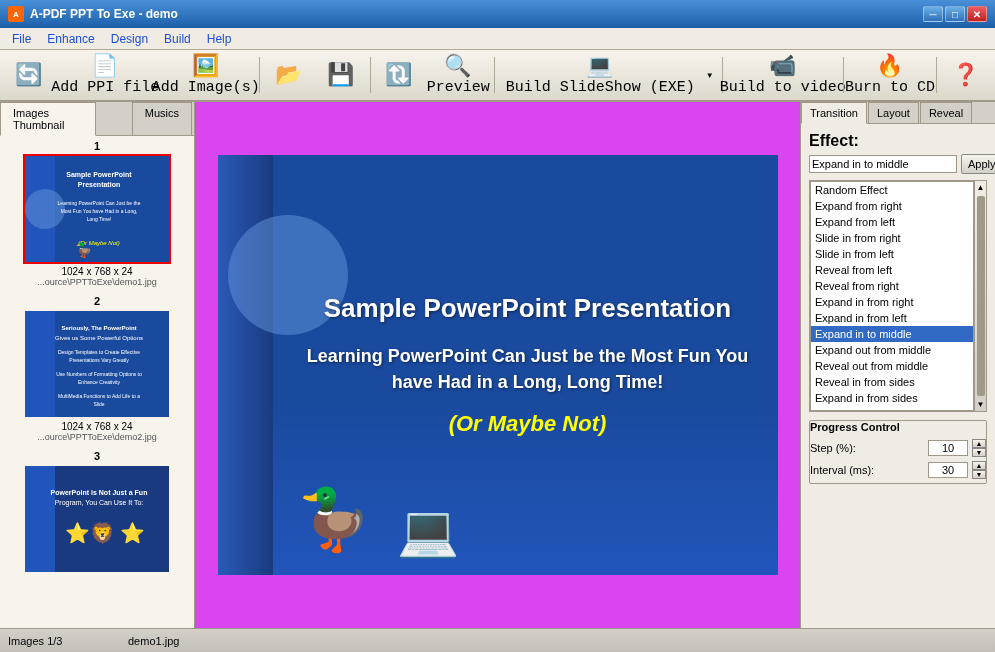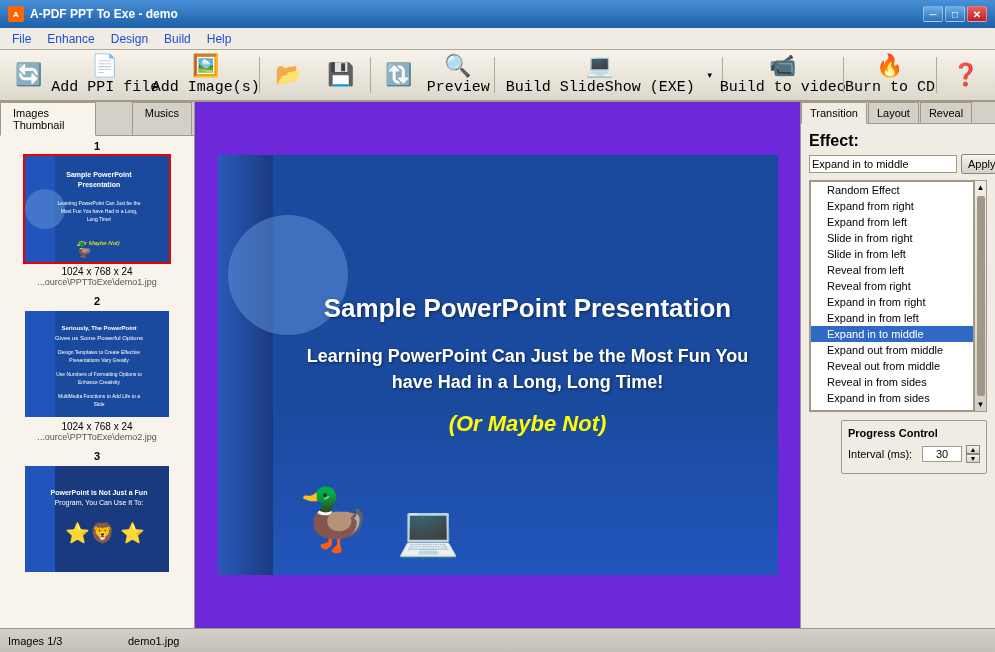--- a/index.html
+++ b/index.html
@@ -132,21 +132,21 @@
       justify-content: center;
       overflow: hidden;
     }
     .thumb-img.selected { border-color: #e00; }
     .thumb-label { font-size: 10px; margin-top: 2px; text-align: center; }
     .thumb-path { font-size: 9px; color: #555; text-align: center; }
 
     
     .slide-area {
       flex: 1;
-      background: #6d28d9;
+      background: #d946ef;
       display: flex;
       align-items: center;
       justify-content: center;
       overflow: hidden;
     }
     .slide-canvas {
       width: 560px;
       height: 420px;
       background: linear-gradient(to bottom, #1a4a9e 0%, #1a4a9e 60%, #2255bb 100%);
       position: relative;
@@ -267,32 +267,30 @@
     }
 
     .effect-listbox {
       border: 1px solid #a09888;
       background: white;
       height: 230px;
       overflow-y: auto;
       font-size: 11px;
     }
     .effect-list-item {
-      padding: 2px 16px;
+      padding: 2px 4px;
       cursor: pointer;
       white-space: nowrap;
     }
     .effect-list-item.selected { background: #316ac5; color: white; }
 
     .progress-group {
       border: 1px solid #a09888;
       border-radius: 2px;
       margin-top: 8px;
-      padding: 6px;
-      margin-left: 32px;
     }
     .progress-group-title {
       font-size: 11px;
       font-weight: bold;
       margin-bottom: 6px;
     }
     .progress-row {
       display: flex;
       align-items: center;
       margin-bottom: 4px;
@@ -532,20 +530,28 @@
           </div>
         <div style="width:12px; background:linear-gradient(to bottom,#f0ece4,#d4d0c8); border-left:1px solid #a09888; display:flex; flex-direction:column; align-items:center; padding:2px 0; gap:2px;">
           <div style="font-size:8px; cursor:pointer;">▲</div>
           <div style="flex:1; background:#a09888; width:8px; margin:2px 0; border-radius:2px;"></div>
           <div style="font-size:8px; cursor:pointer;">▼</div>
         </div>
       </div>
       <div class="progress-group">
         <div class="progress-group-title">Progress Control</div>
         <div class="progress-row">
+          <span class="progress-lbl">Step (%):</span>
+          <input class="progress-input" type="text" value="10" style="">
+          <div class="spinner-btns">
+            <div class="spinner-btn">▲</div>
+            <div class="spinner-btn">▼</div>
+          </div>
+        </div>
+        <div class="progress-row">
           <span class="progress-lbl">Interval (ms):</span>
           <input class="progress-input" type="text" value="30" style="">
           <div class="spinner-btns">
             <div class="spinner-btn">▲</div>
             <div class="spinner-btn">▼</div>
           </div>
         </div>
       </div>
     </div>
   </div>

